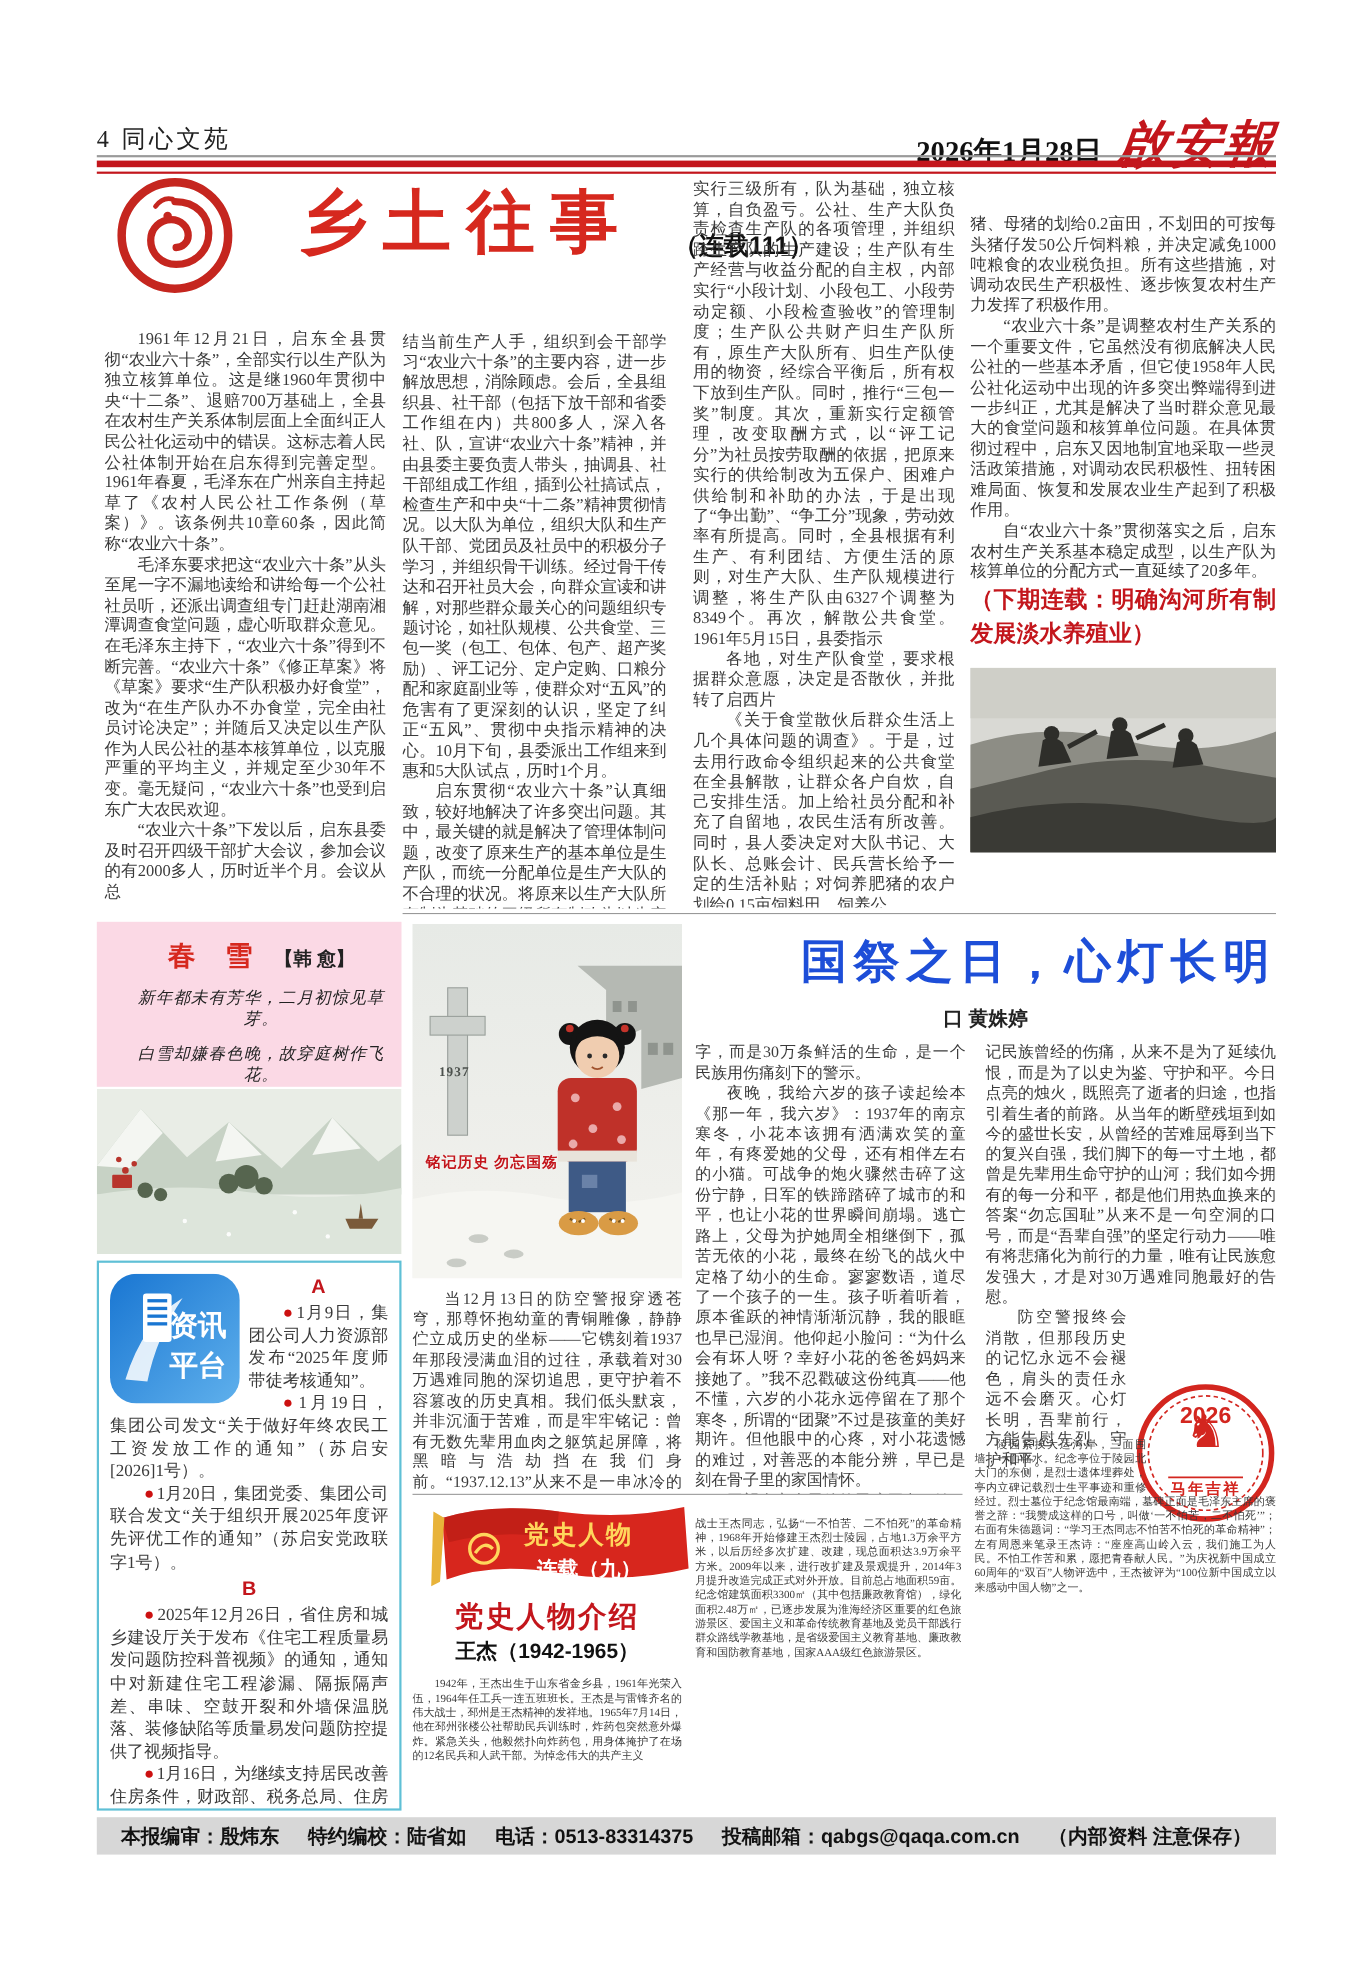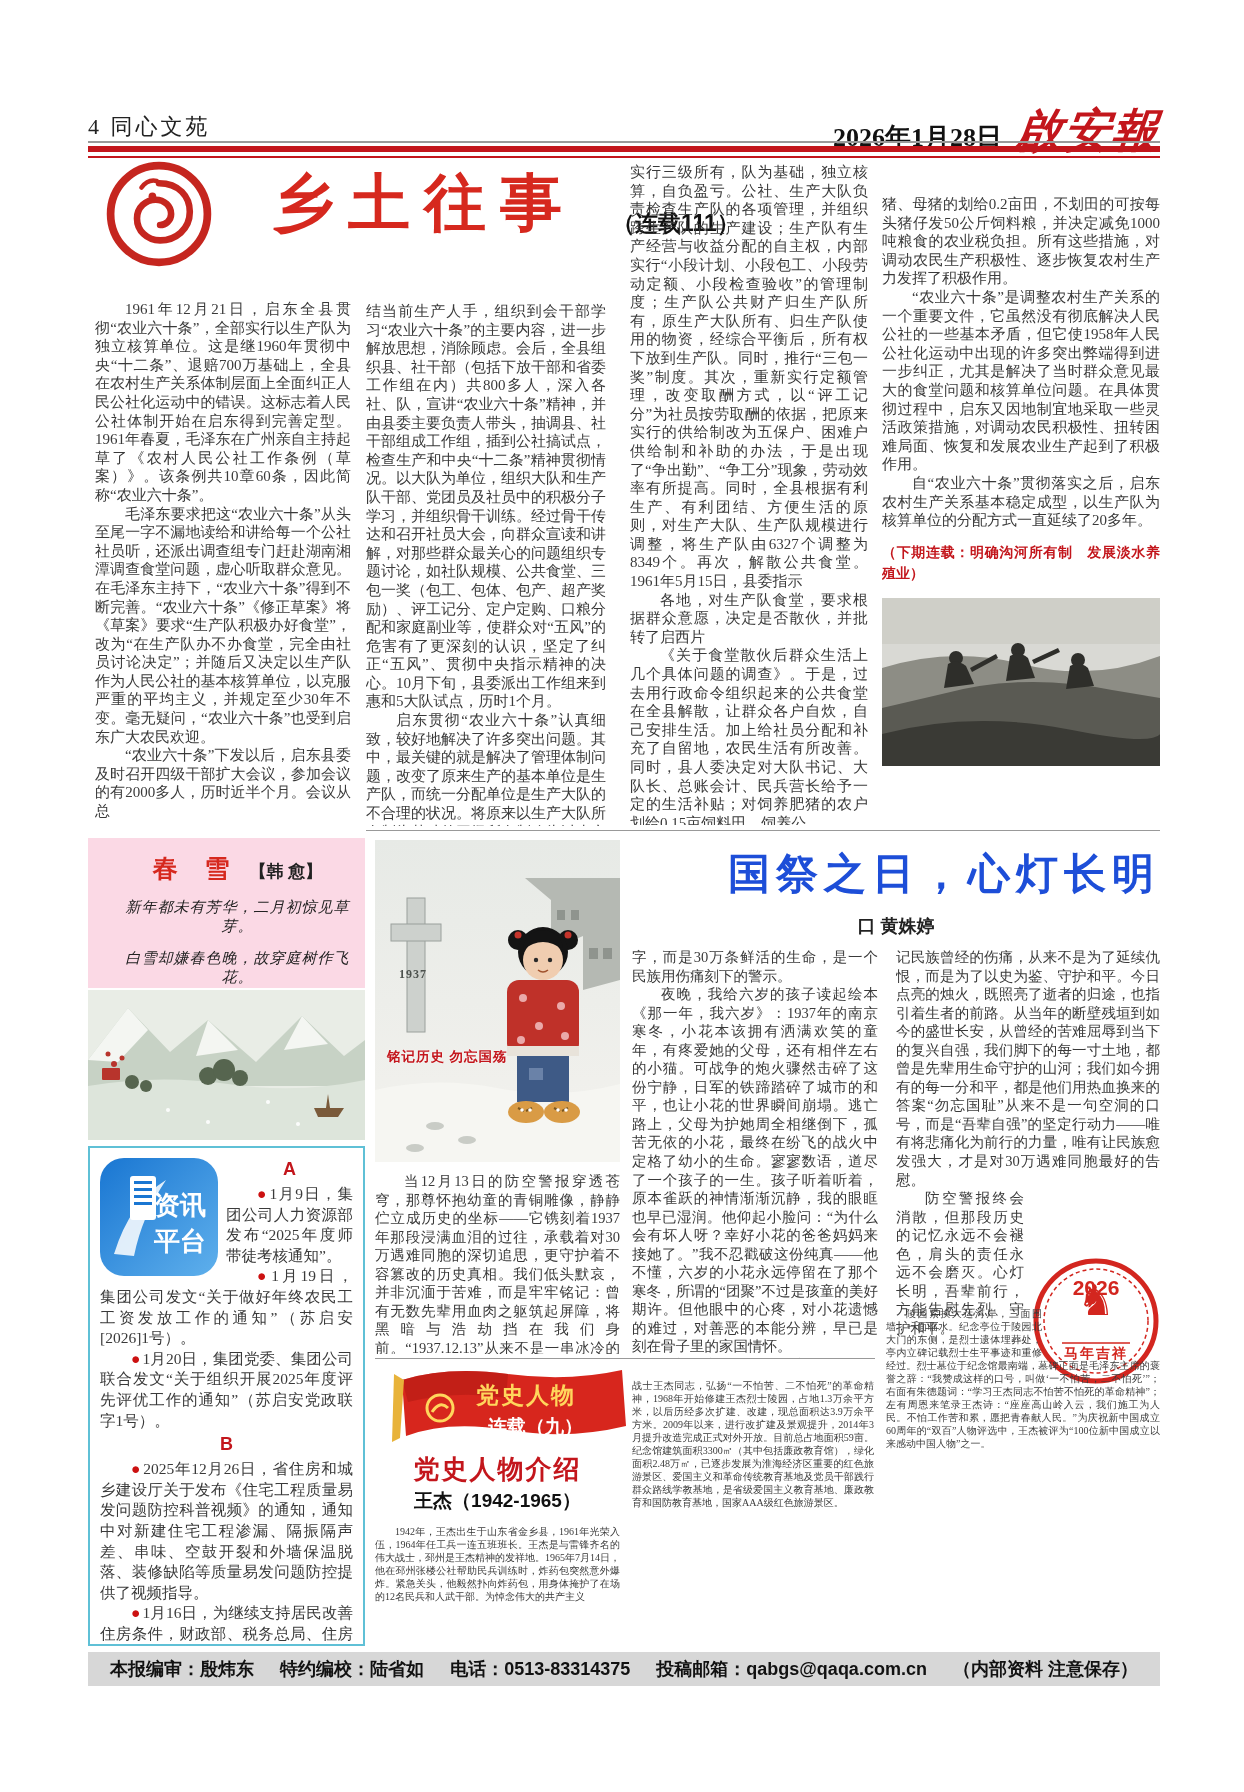--- a/index.html
+++ b/index.html
@@ -23,21 +23,21 @@
   .stamp{left:104px;top:158px;width:110px;height:112px;}
   .f-title{left:236px;top:172px;font-size:62px;font-weight:bold;color:#d6281e;
            letter-spacing:14px;line-height:1;margin-left:36px;}
   .f-serial{left:612px;top:208px;font-size:23px;font-weight:bold;color:#111;}
   .col{position:absolute;text-align:justify;overflow:hidden;}
   .col p{margin:0;text-indent:2em;}
   .col p.ni{text-indent:0;}
   .fcol{font-size:15px;line-height:1.24;}
   .f-headline{font-size:20px;font-weight:bold;color:#c3161c;text-align:center;
               text-indent:0!important;margin:0 0 9px 0!important;letter-spacing:1px;}
-  .next-issue{margin-top:12px;color:#c3161c;font-weight:bold;font-size:14px;
+  .next-issue{margin-top:0;color:#c3161c;font-weight:bold;font-size:21px;
               line-height:1.5;text-align:justify;}
   .photo{display:block;margin-top:14px;}
 
   .divider{background:#999;height:1px;}
 
   
   .poem-box{left:88px;top:838px;width:277px;height:150px;background:#fbd9e5;
             text-align:center;padding-top:14px;box-sizing:border-box;padding-left:22px;}
   .poem-title{font-size:25px;font-weight:bold;color:#d6281e;letter-spacing:10px;}
   .poem-author{font-size:17px;font-weight:bold;color:#222;margin-left:6px;}

